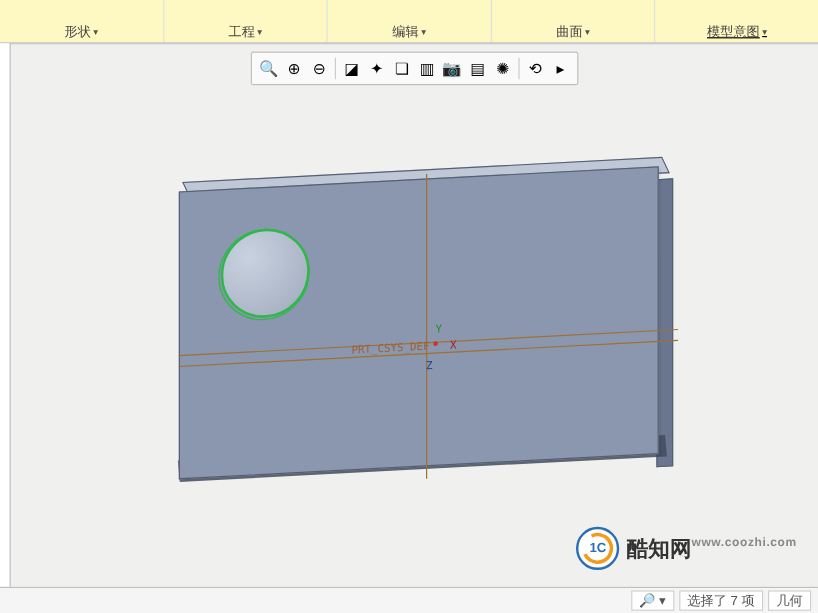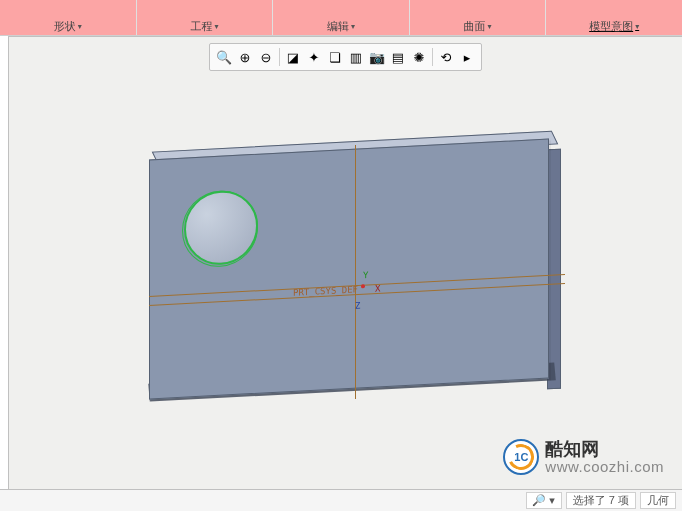--- a/index.html
+++ b/index.html
@@ -7,21 +7,21 @@
     width: 682px;
     height: 511px;
     font-family: "Microsoft YaHei", Arial, sans-serif;
     font-size: 11px;
     background: #fff;
     overflow: hidden;
     position: relative;
   }
   .ribbon {
     height: 36px;
-    background: #fca5a5;
+    background: #fef9c3;
     border-bottom: 1px solid #d0d0d0;
     display: flex;
     align-items: center;
   }
   .ribbon-group {
     flex: 1;
     display: flex;
     flex-direction: column;
     align-items: center;
     justify-content: flex-end;
@@ -249,22 +249,22 @@
     border-radius: 50%;
     transform: rotate(20deg);
   }
   .wm-logo span {
     font-size: 11px;
     font-weight: bold;
     color: #2a6fb5;
     z-index: 1;
     text-align: center;
   }
-  .wm-text { display: flex; flex-direction: column; line-height: 1.05; }
-  .wm-sub { font-size: 15px; color: #888; font-weight: normal; letter-spacing: .5px; }
+  .wm-text { display: flex; flex-direction: row; line-height: 1.05; }
+  .wm-sub { font-size: 10px; color: #888; font-weight: bold; letter-spacing: .5px; }
   .top-icons {
     position: absolute;
     top: 0; left: 0; right: 0;
     height: 8px;
     display: flex;
     gap: 40px;
     padding-left: 30px;
     font-size: 8px;
     color: #999;
     overflow: hidden;

